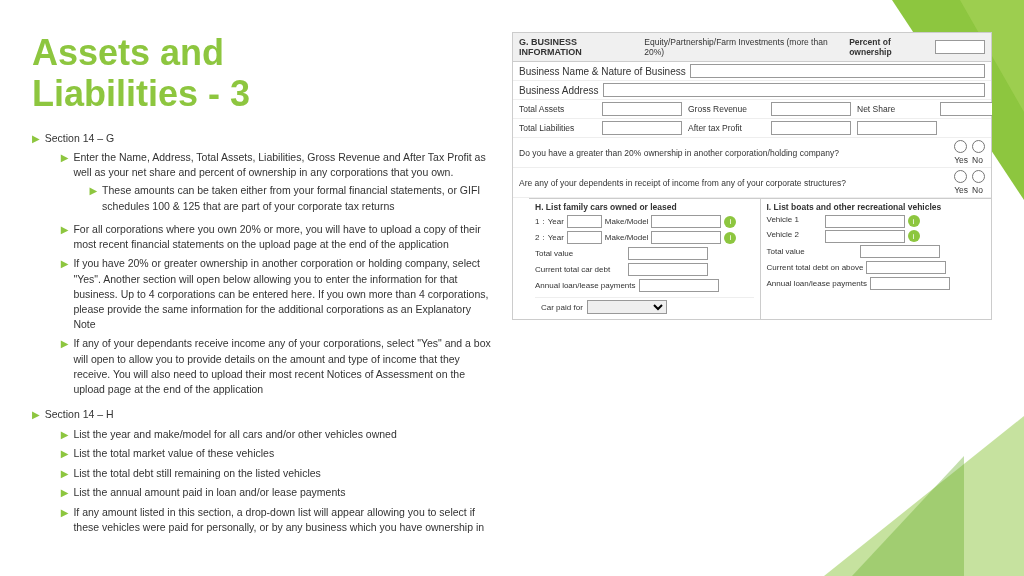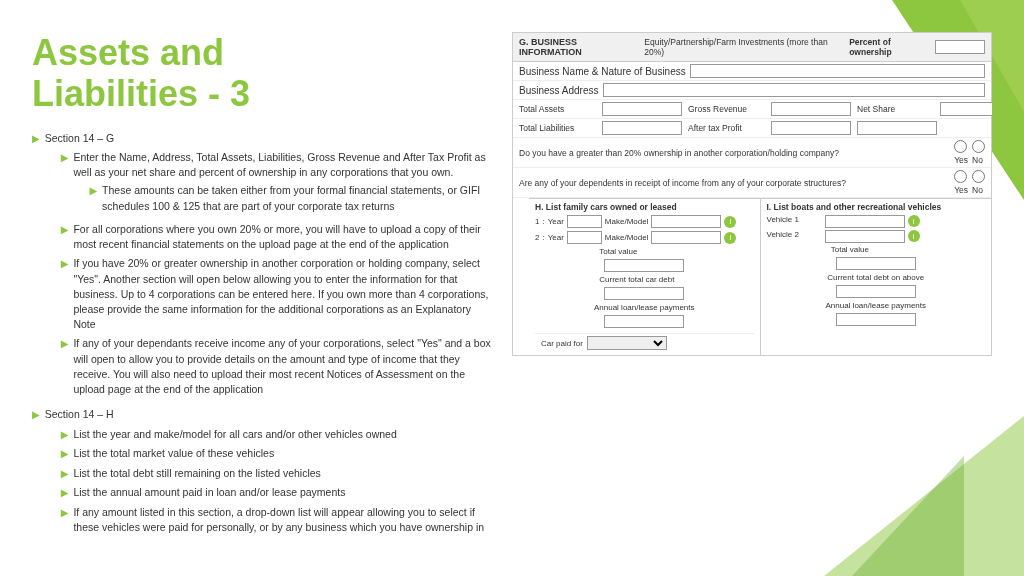--- a/index.html
+++ b/index.html
@@ -272,21 +272,20 @@
       flex-shrink: 0;
     }
 
     .total-row {
       display: flex;
       align-items: center;
       gap: 3px;
       margin-bottom: 2px;
       padding: 0 0 1px 0;
       font-size: 8px;
-      flex-direction: column;
     }
 
     .total-label {
       min-width: 90px;
       font-size: 8px;
     }
 
     .total-input {
       width: 80px;
       border: 1px solid #999;

